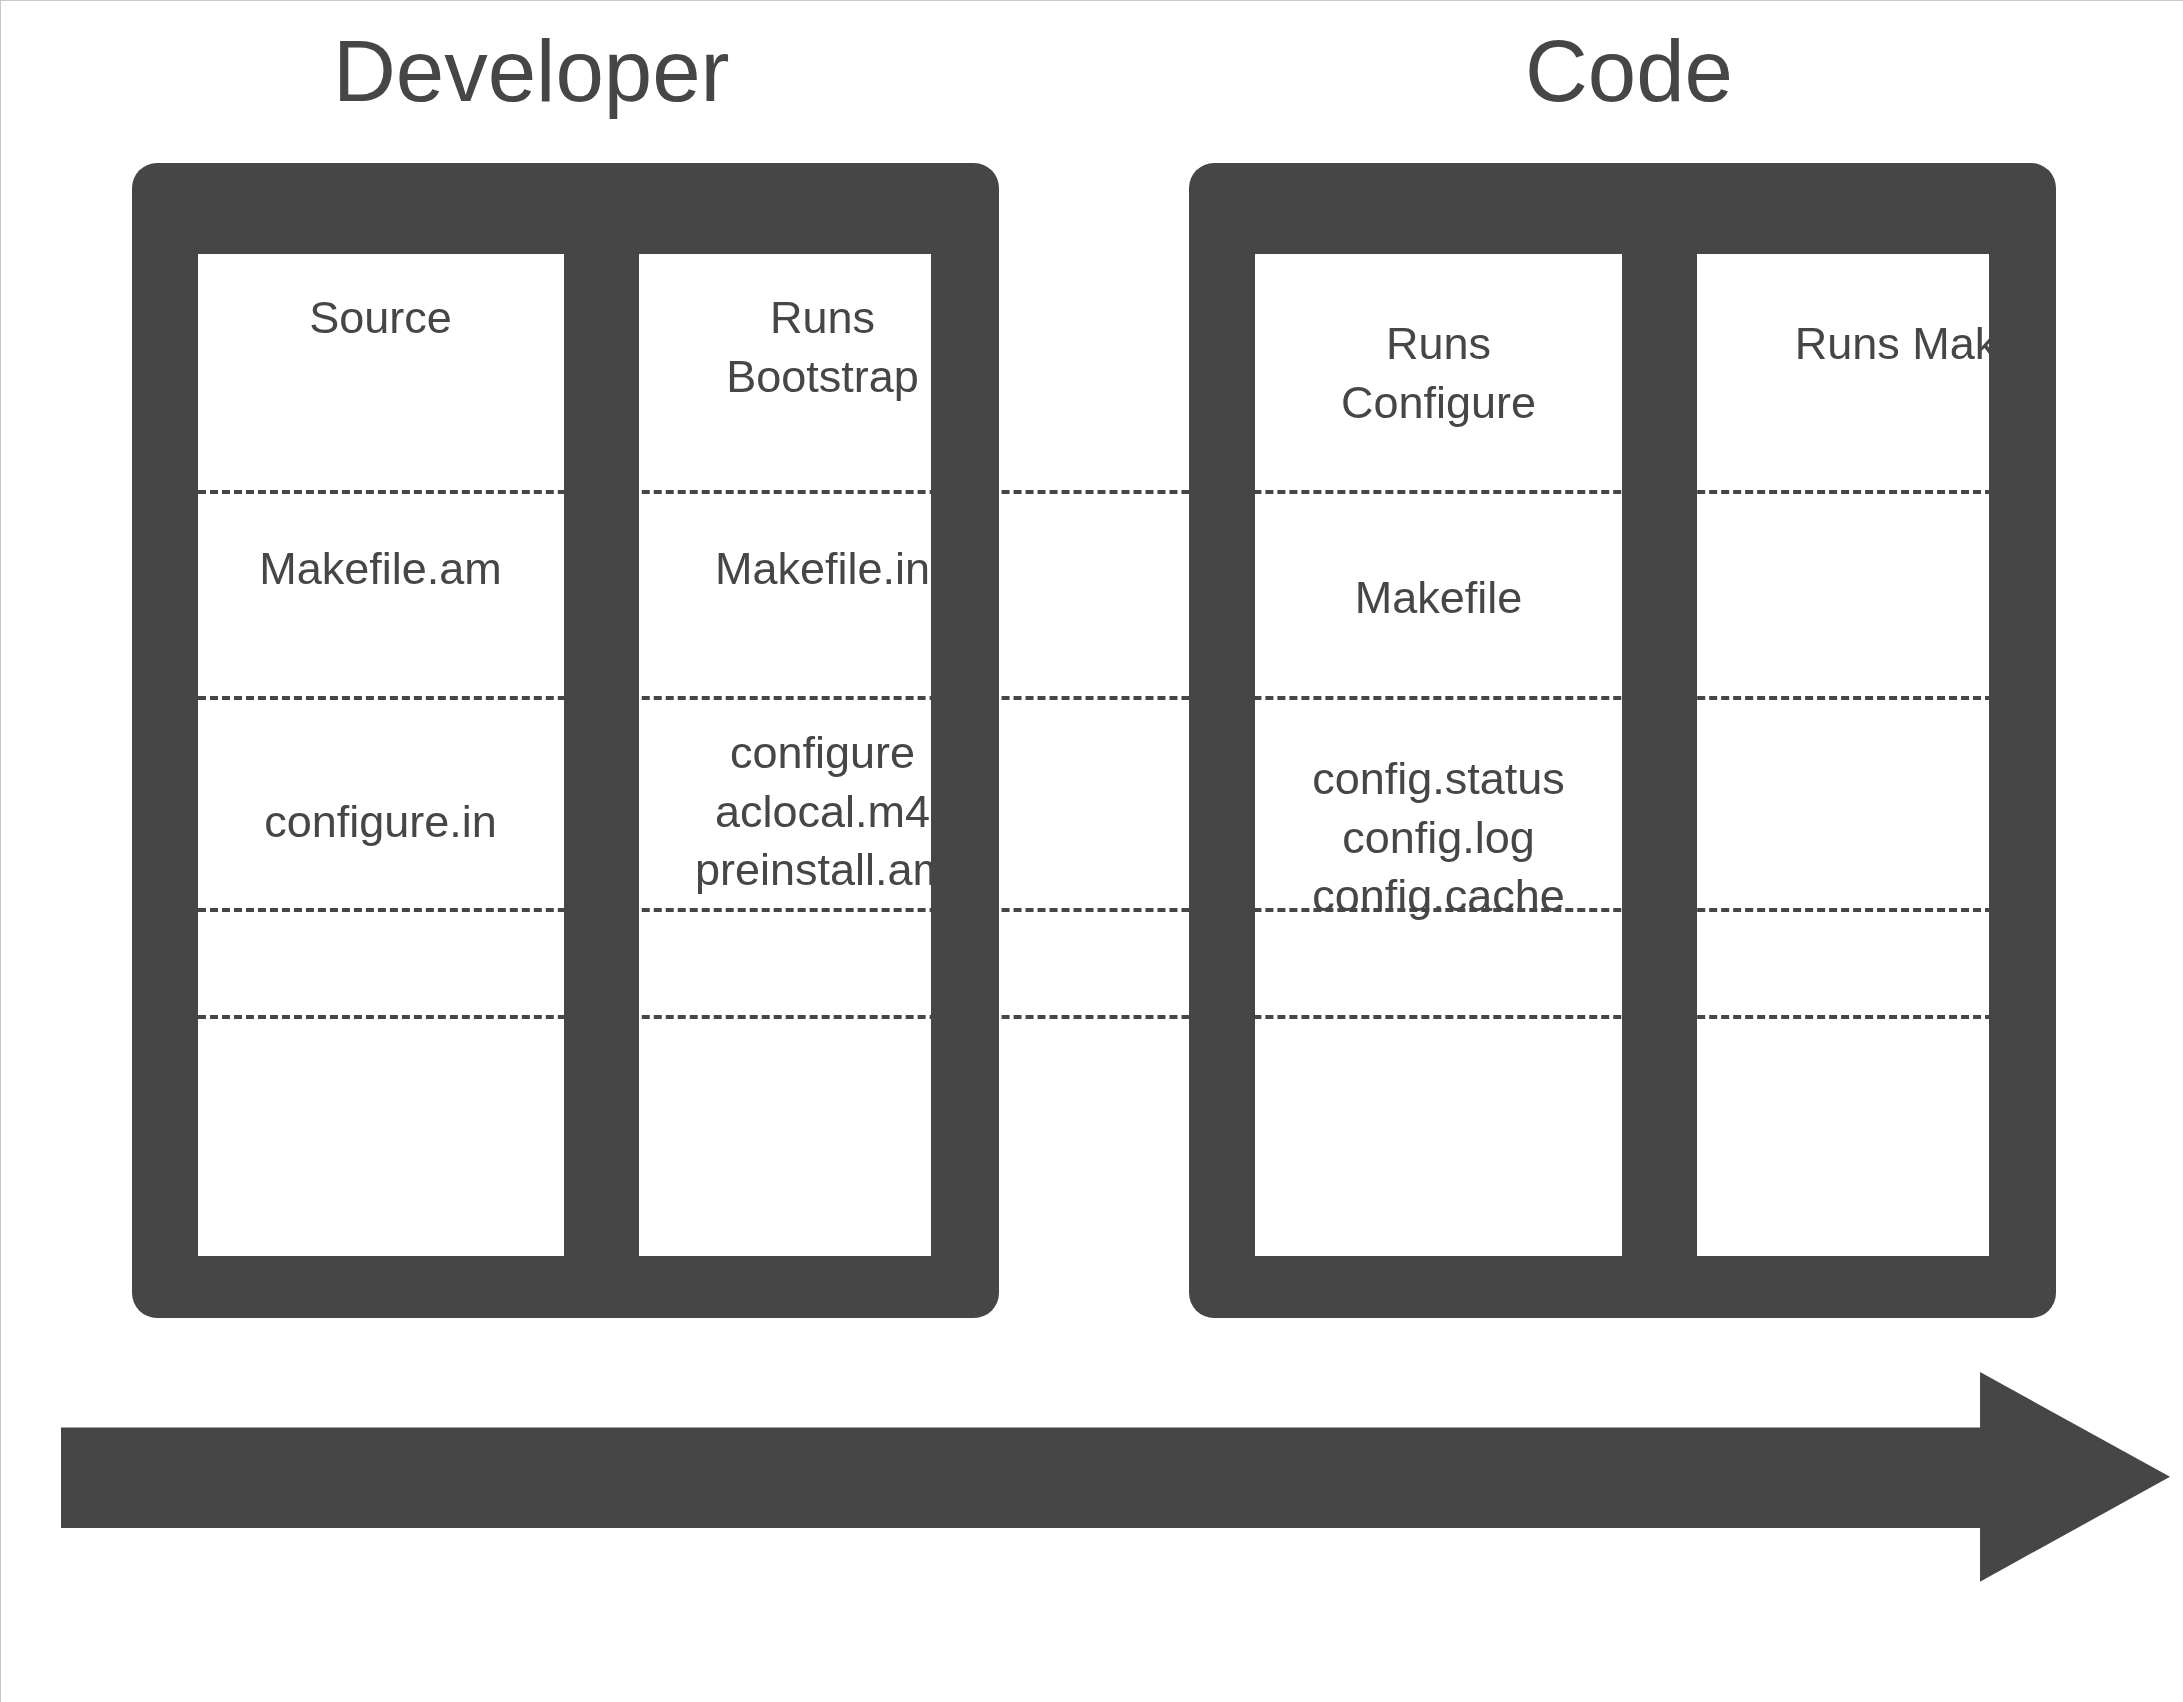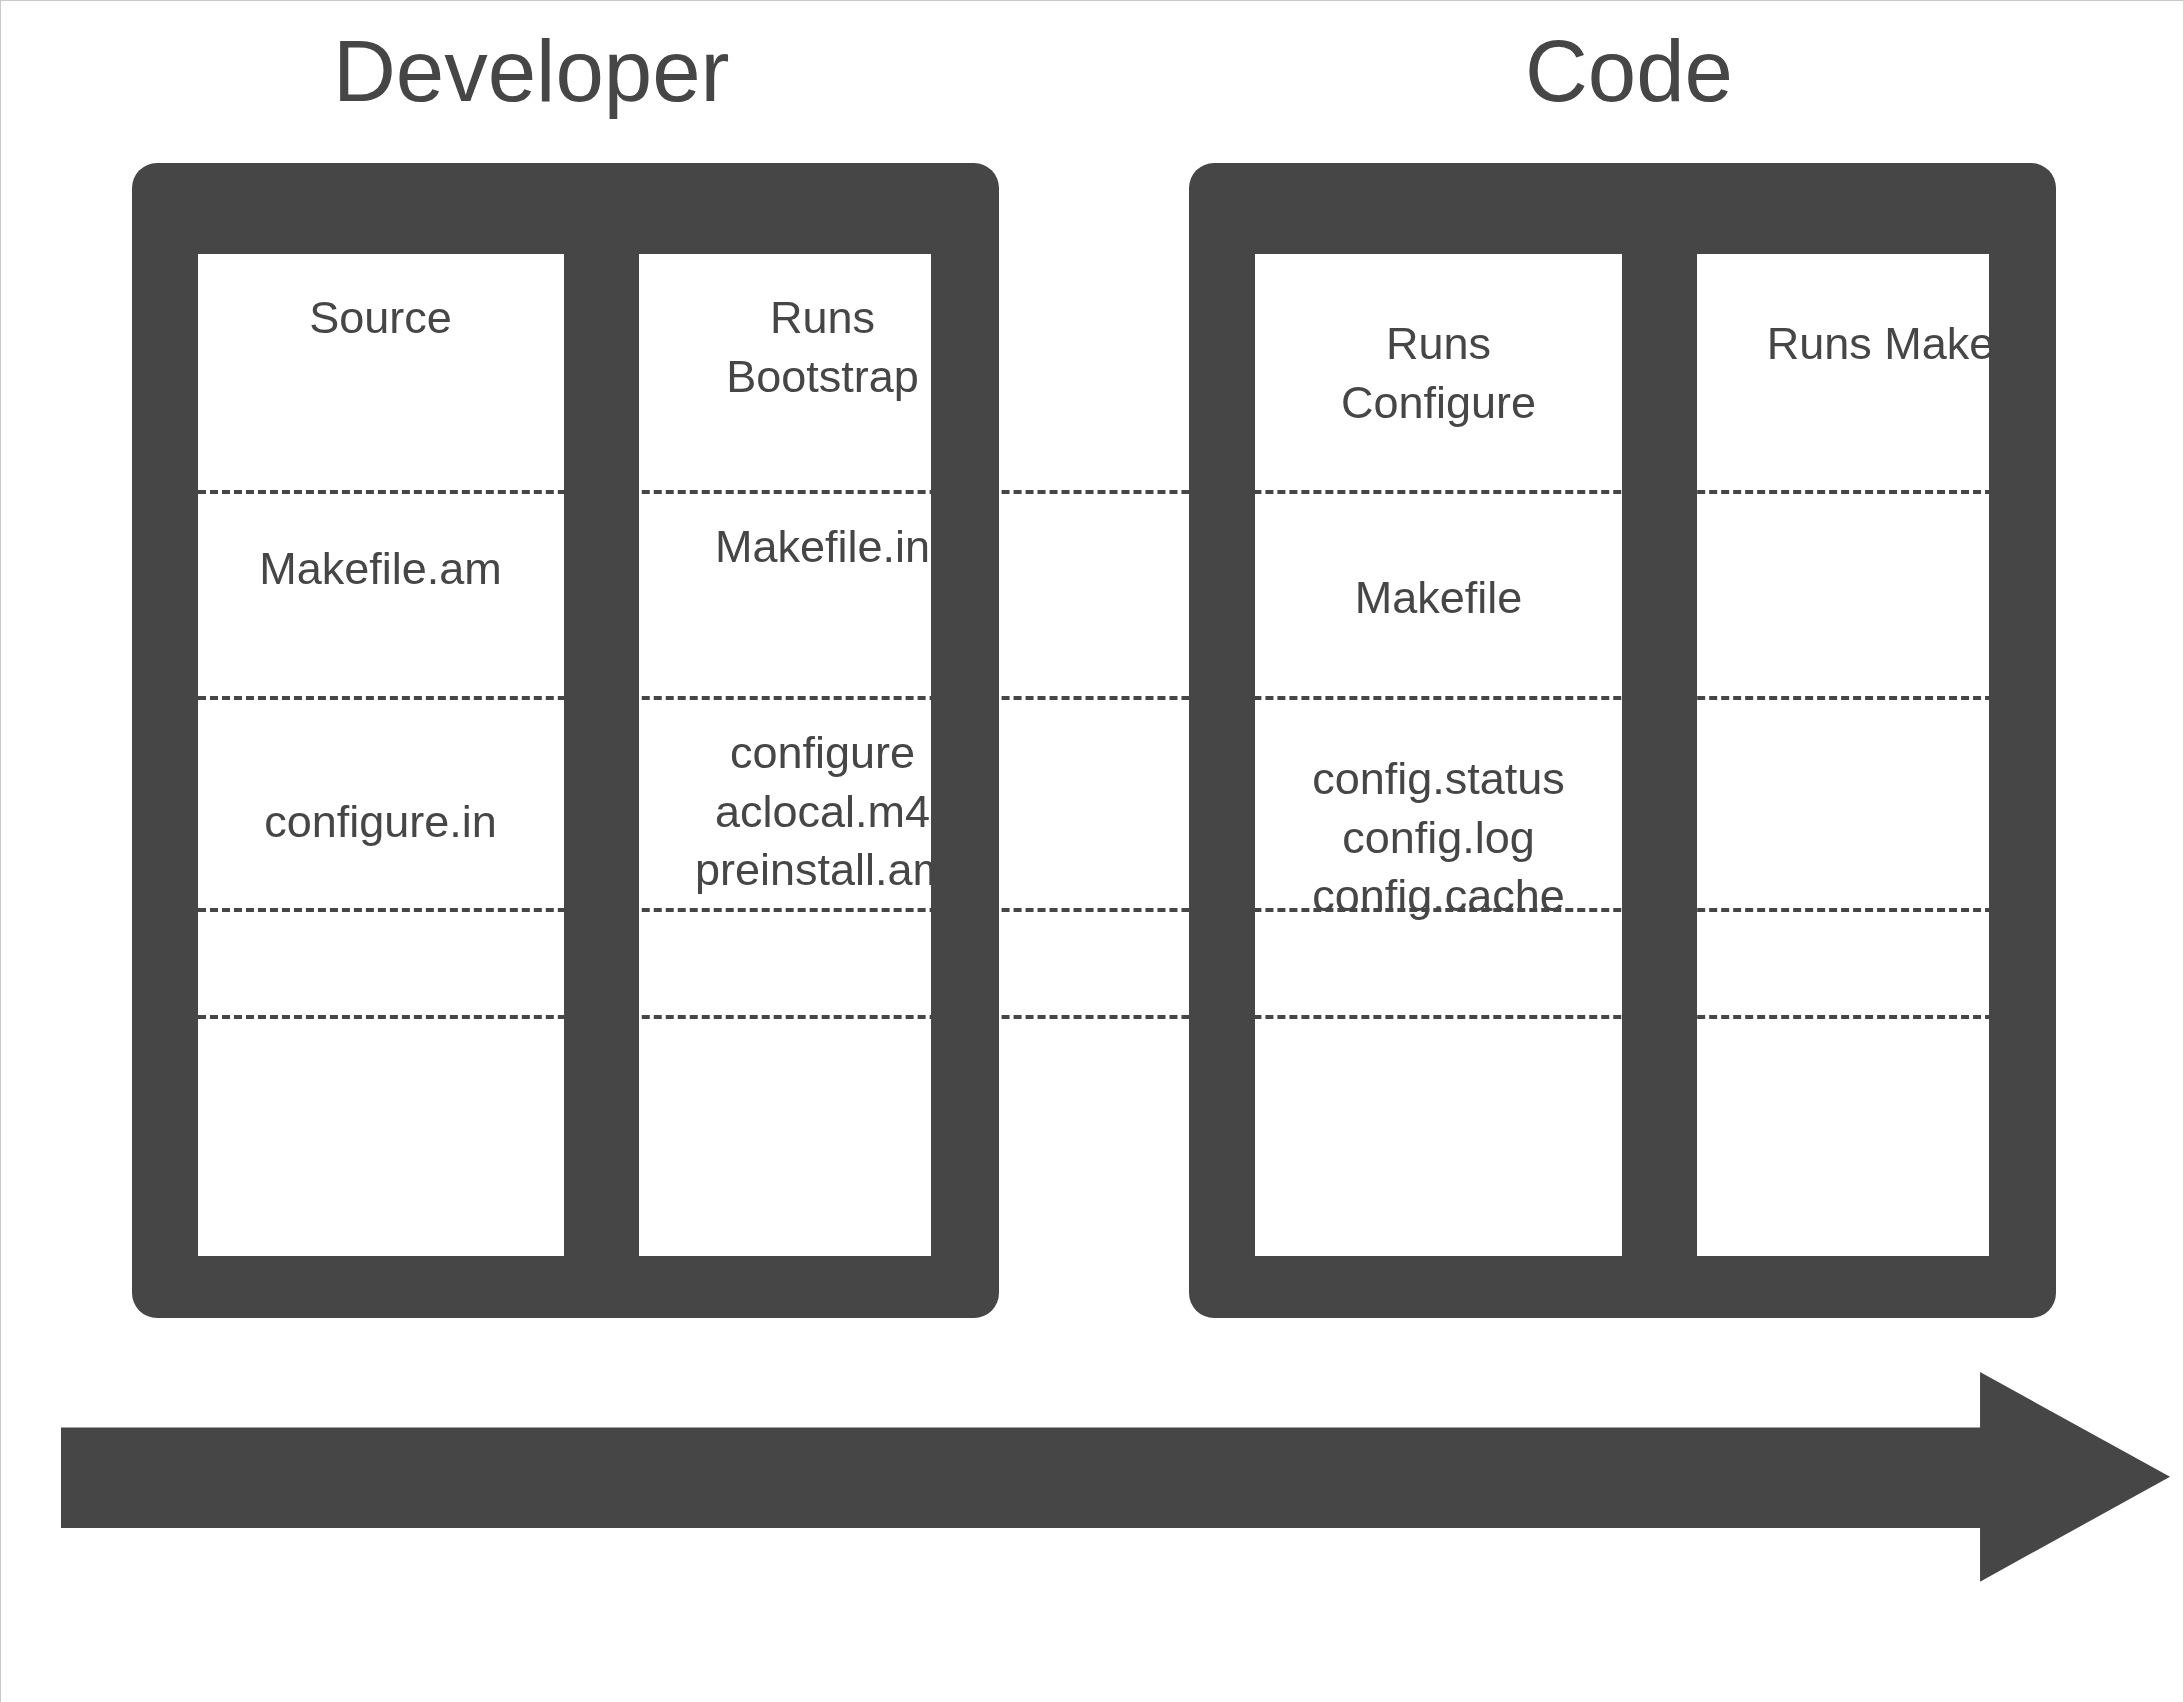--- a/index.html
+++ b/index.html
@@ -69,21 +69,21 @@
     position:absolute;
     text-align:center;
     color:#464646;
     font-size:45px;
     line-height:1.30;
     white-space:pre-line;
   }
   .cw-a{left:196px;width:367px;}
   .cw-b{left:638px;width:367px;}
   .cw-c{left:1254px;width:367px;}
-  .cw-d{left:1696px;width:367px;}
+  .cw-d{left:1696px;width:367px;padding-left:28px;}
 
   
   #arrow{
     position:absolute;
     left:60px;top:1371px;
     width:2109px;height:214px;
   }
 </style>
 </head>
 <body>
@@ -112,21 +112,21 @@
   <div class="mask" id="mask-user-left"></div>
   <div class="mask" id="mask-user-mid"></div>
   <div class="mask" id="mask-user-right"></div>
 
   <div class="cell cw-a" style="top:288px">Source</div>
   <div class="cell cw-a" style="top:539px">Makefile.am</div>
   <div class="cell cw-a" style="top:792px">configure.in</div>
 
   <div class="cell cw-b" style="top:288px">Runs
 Bootstrap</div>
-  <div class="cell cw-b" style="top:517px">Makefile.in</div>
+  <div class="cell cw-b" style="top:539px">Makefile.in</div>
   <div class="cell cw-b" style="top:723px">configure
 aclocal.m4
 preinstall.am</div>
 
   <div class="cell cw-c" style="top:314px">Runs
 Configure</div>
   <div class="cell cw-c" style="top:568px">Makefile</div>
   <div class="cell cw-c" style="top:749px">config.status
 config.log
 config.cache</div>

